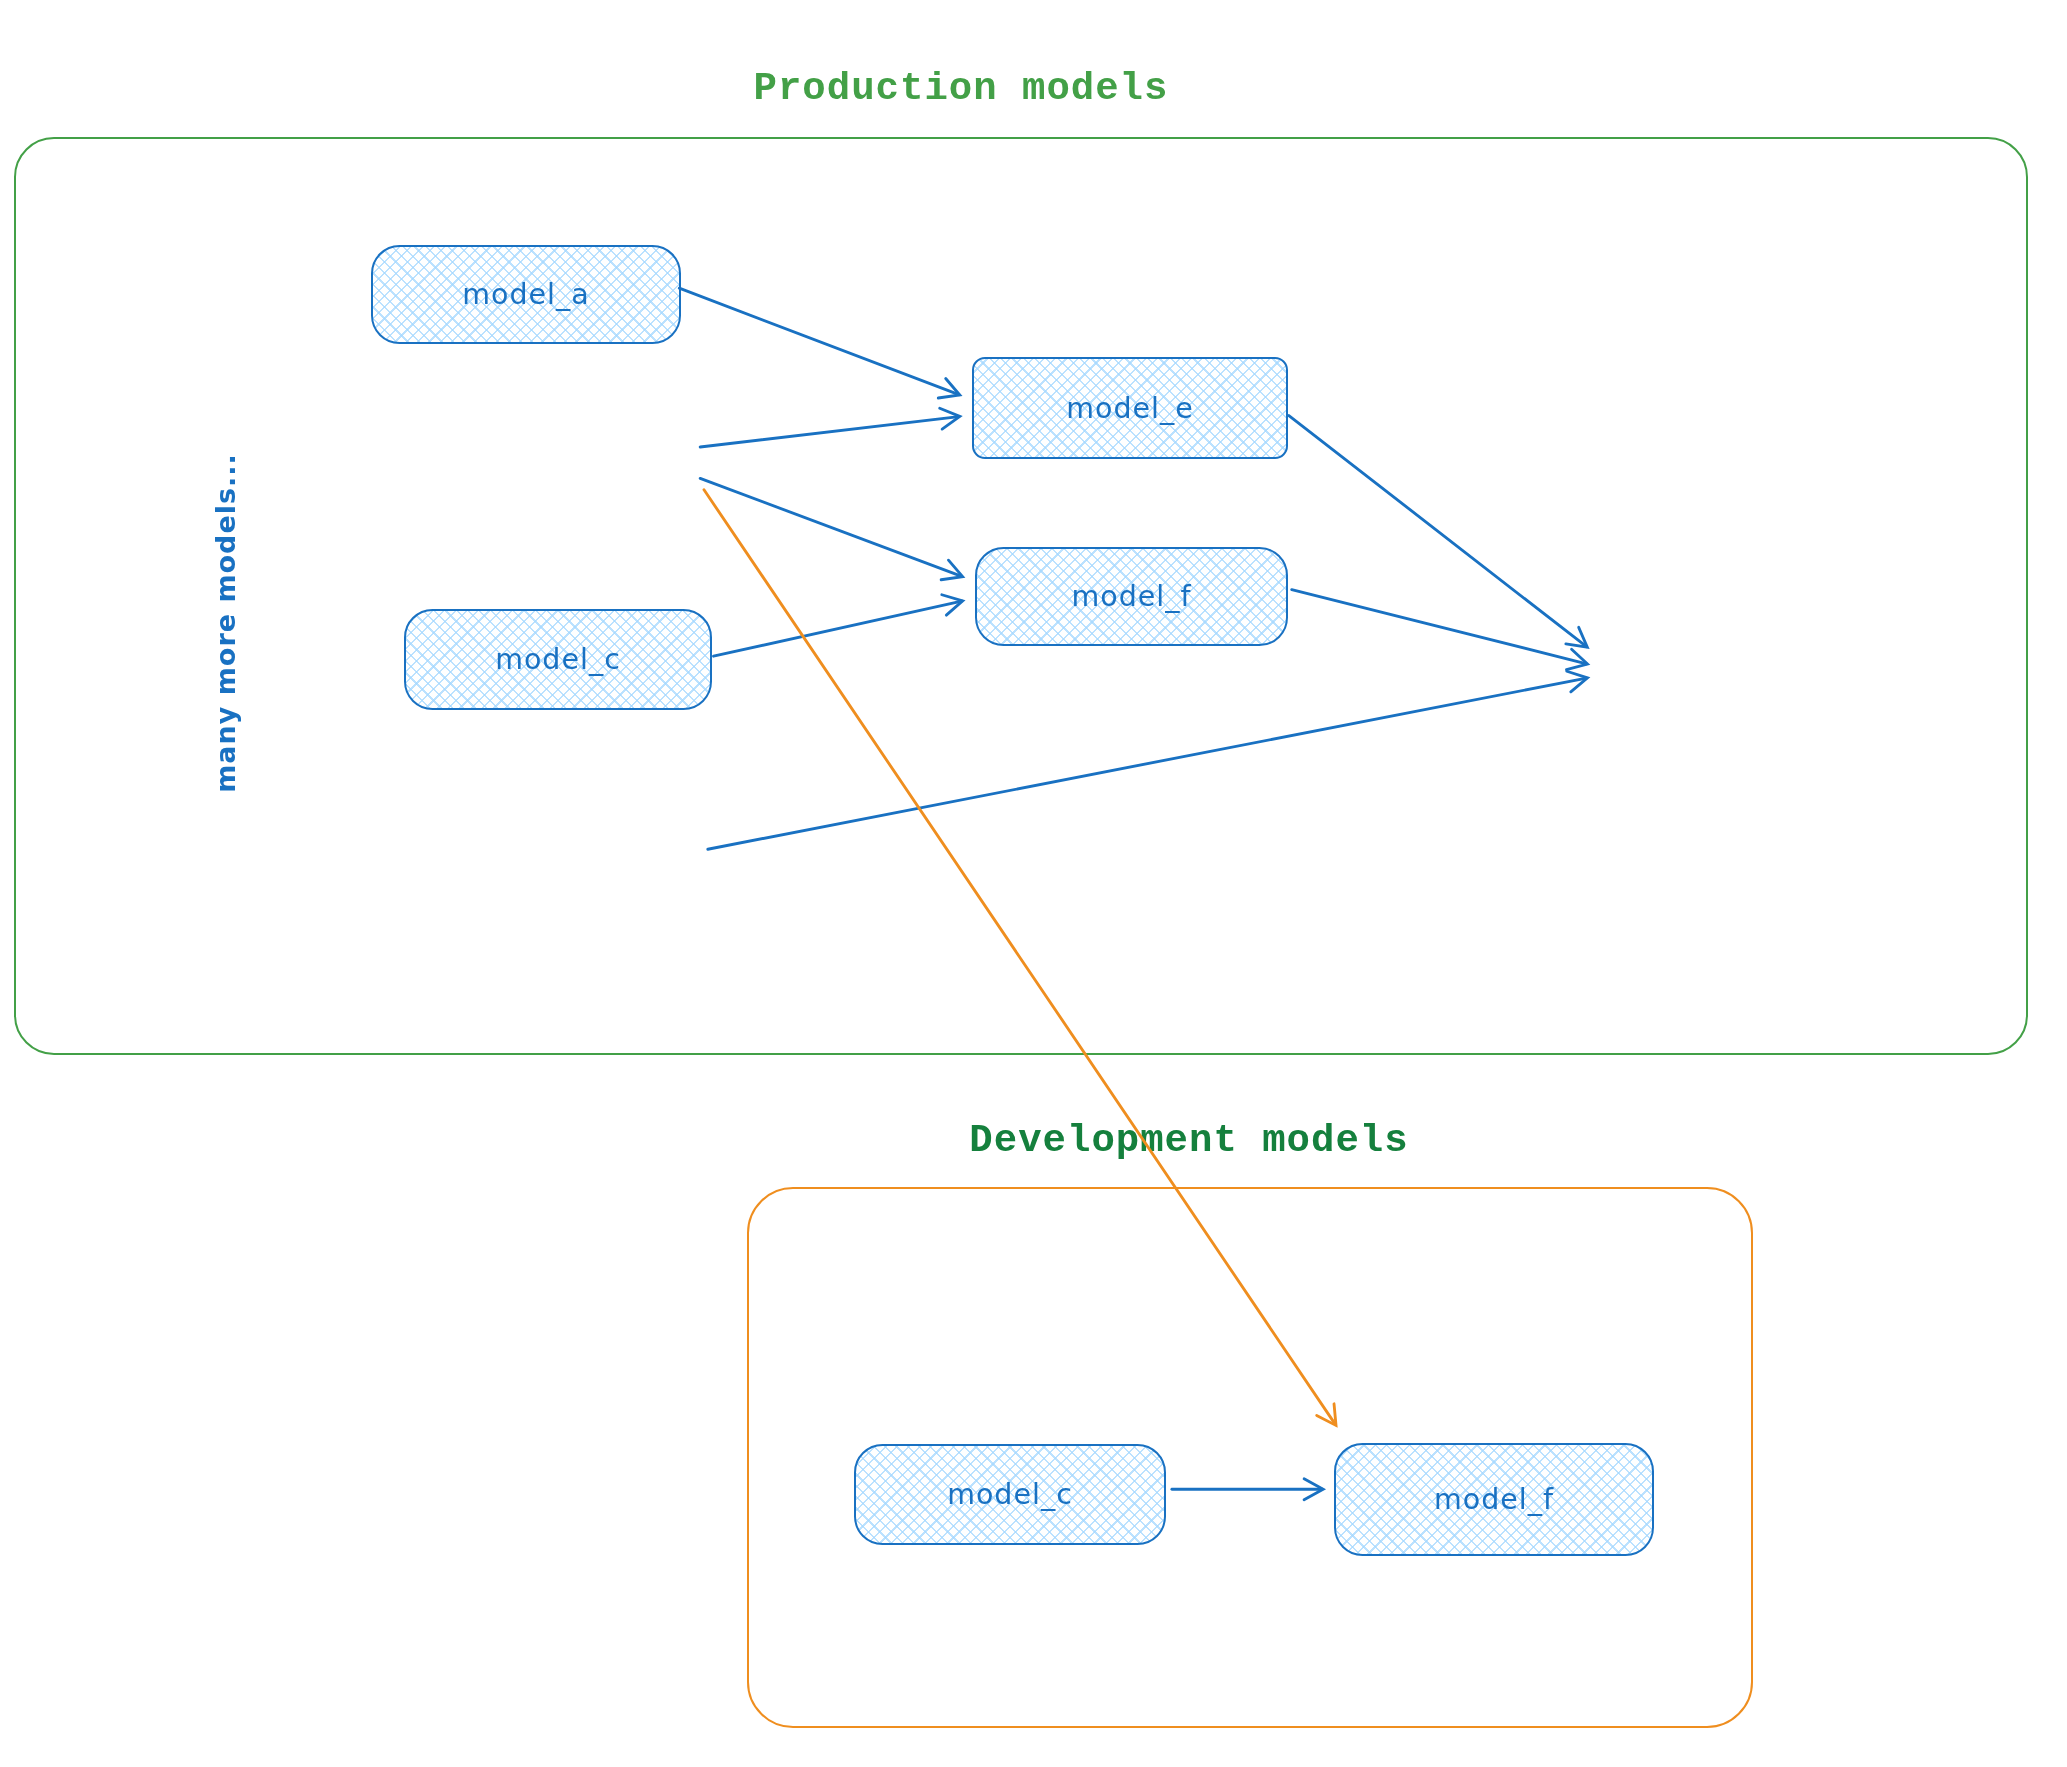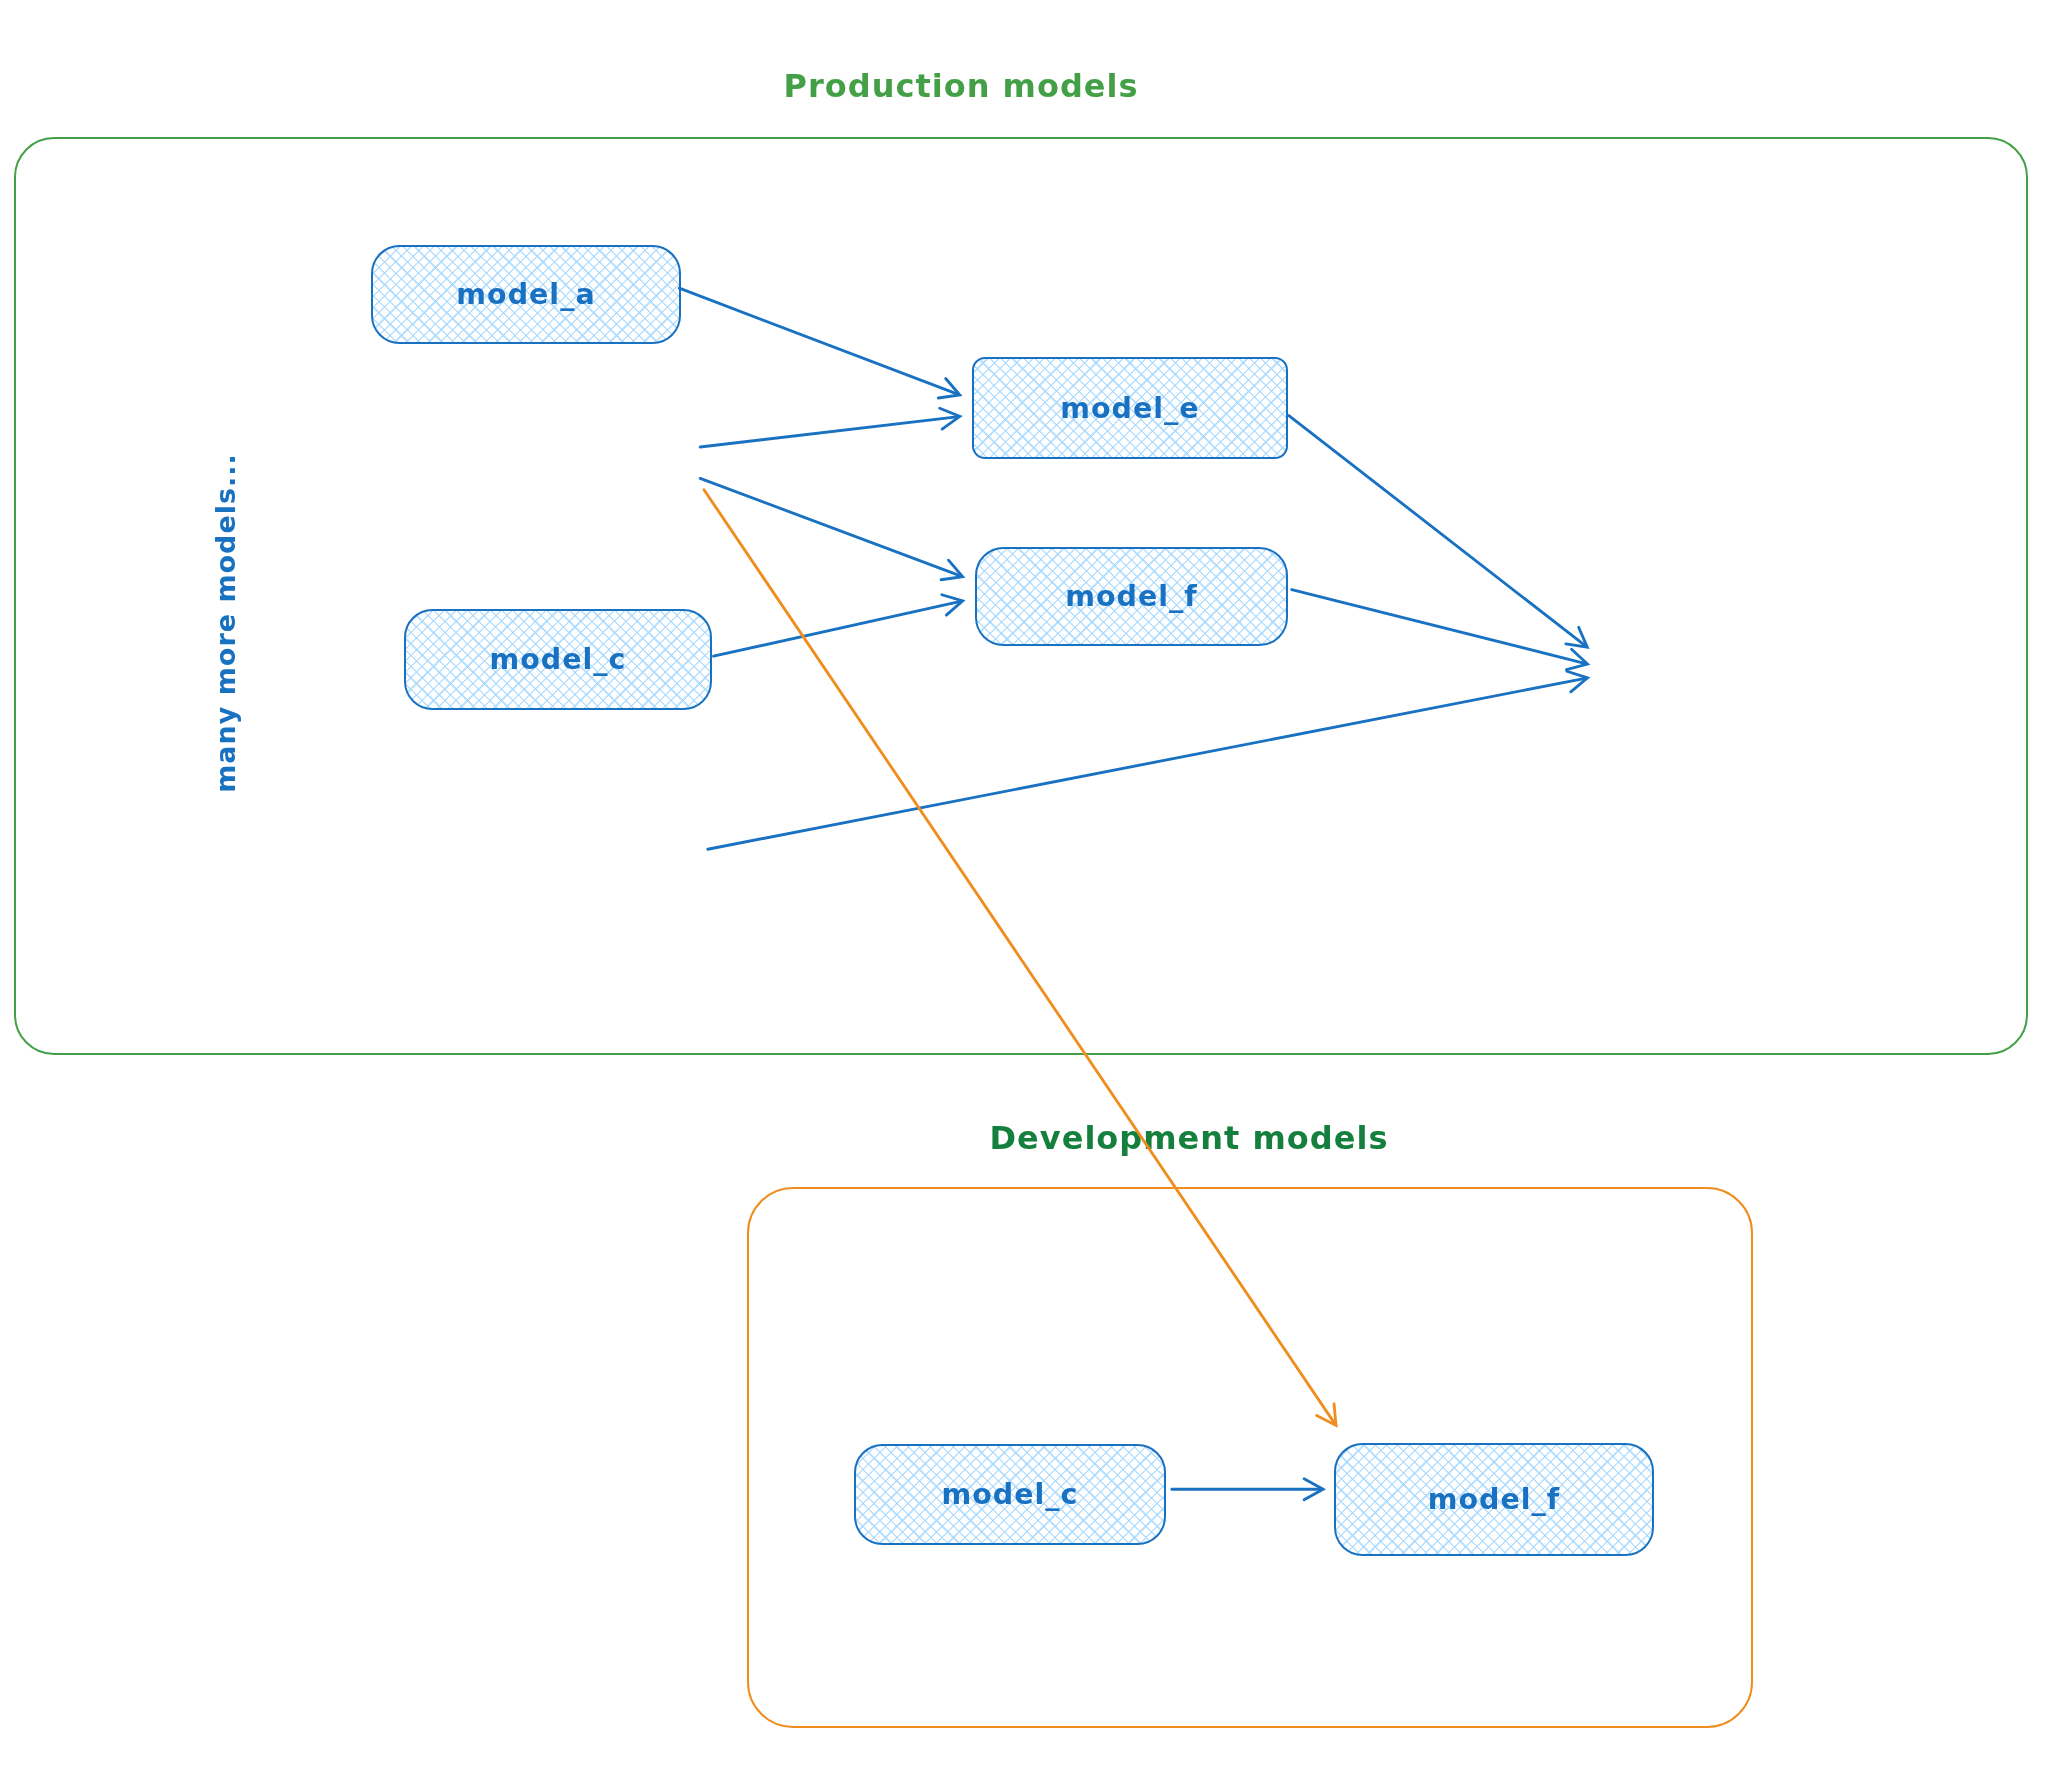--- a/index.html
+++ b/index.html
@@ -21,22 +21,23 @@
     border: 2.9px solid #43a047; border-radius: 40px;
   }
   .group.orange {
     left: 747px; top: 1187px; width: 1002px; height: 537px;
     border: 2.9px solid #ef8e1f; border-radius: 46px;
   }
 
   
   .title {
     position: absolute; z-index: 2;
-    font-size: 32px; font-weight: bold; letter-spacing: 1px;
+    font-size: 39px; font-weight: bold; letter-spacing: 1px;
     white-space: nowrap;
+    font-family: Liberation Mono, monospace;
   }
   .prod-title { left: 961px; top: 67px; transform: translateX(-50%); color: #43a047; }
   .dev-title  { left: 1189px; top: 1119px; transform: translateX(-50%); color: #15803d; }
 
   
   .note {
     position: absolute; z-index: 2;
     left: 225px; top: 623px;
     transform: translate(-50%, -50%) rotate(-90deg);
     color: #1971c2; font-size: 27px; font-weight: bold;
@@ -47,21 +48,21 @@
   .node {
     position: absolute; z-index: 3;
     border: 2.9px solid #1971c2; border-radius: 28.5px;
     display: flex; align-items: center; justify-content: center;
     background:
       repeating-linear-gradient(45deg,  rgba(165,216,255,.75) 0, rgba(165,216,255,.75) 1.6px, transparent 1.6px, transparent 8px),
       repeating-linear-gradient(-45deg, rgba(165,216,255,.75) 0, rgba(165,216,255,.75) 1.6px, transparent 1.6px, transparent 8px),
       #ffffff;
   }
   .node-label {
-    color: #1971c2; font-size: 28.5px; font-weight: bold; letter-spacing: 1px;
+    color: #1971c2; font-size: 28.5px; font-weight: normal; letter-spacing: 1px;
   }
 
   #node-a     { left: 371px;  top: 245px;  width: 306px; height: 95px; }
   #node-b     { left: 385px;  top: 417px;  width: 309px; height: 95px; }
   #node-c     { left: 404px;  top: 609px;  width: 304px; height: 97px; }
   #node-d     { left: 399px;  top: 808px;  width: 304px; height: 95px; }
   #node-e     { left: 972px; top: 357px;  width: 312px; height: 98px; border-radius: 13px; }
   #node-f     { left: 975px; top: 547px;  width: 309px; height: 95px; }
   #node-g     { left: 1600px; top: 628px;  width: 307px; height: 97px; }
   #node-dev-c { left: 854px;  top: 1444px; width: 308px; height: 97px; }

